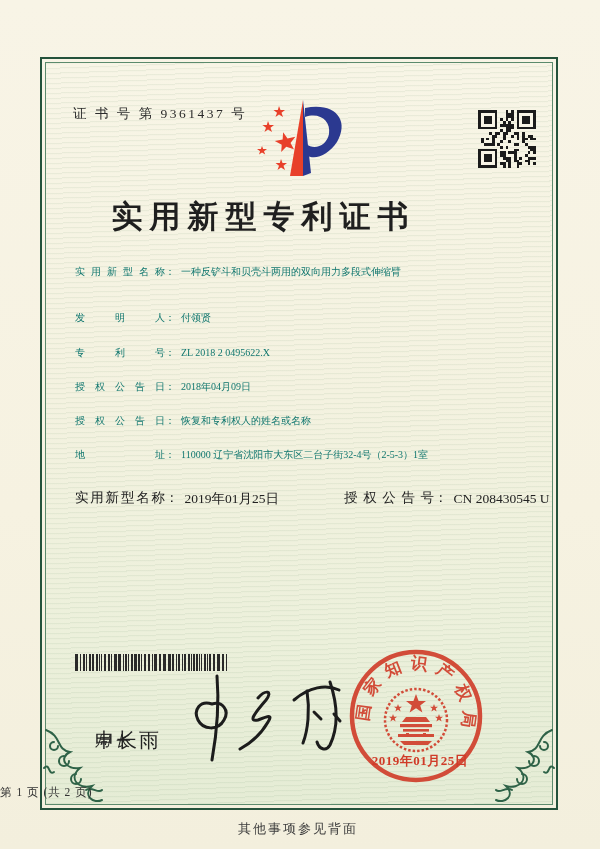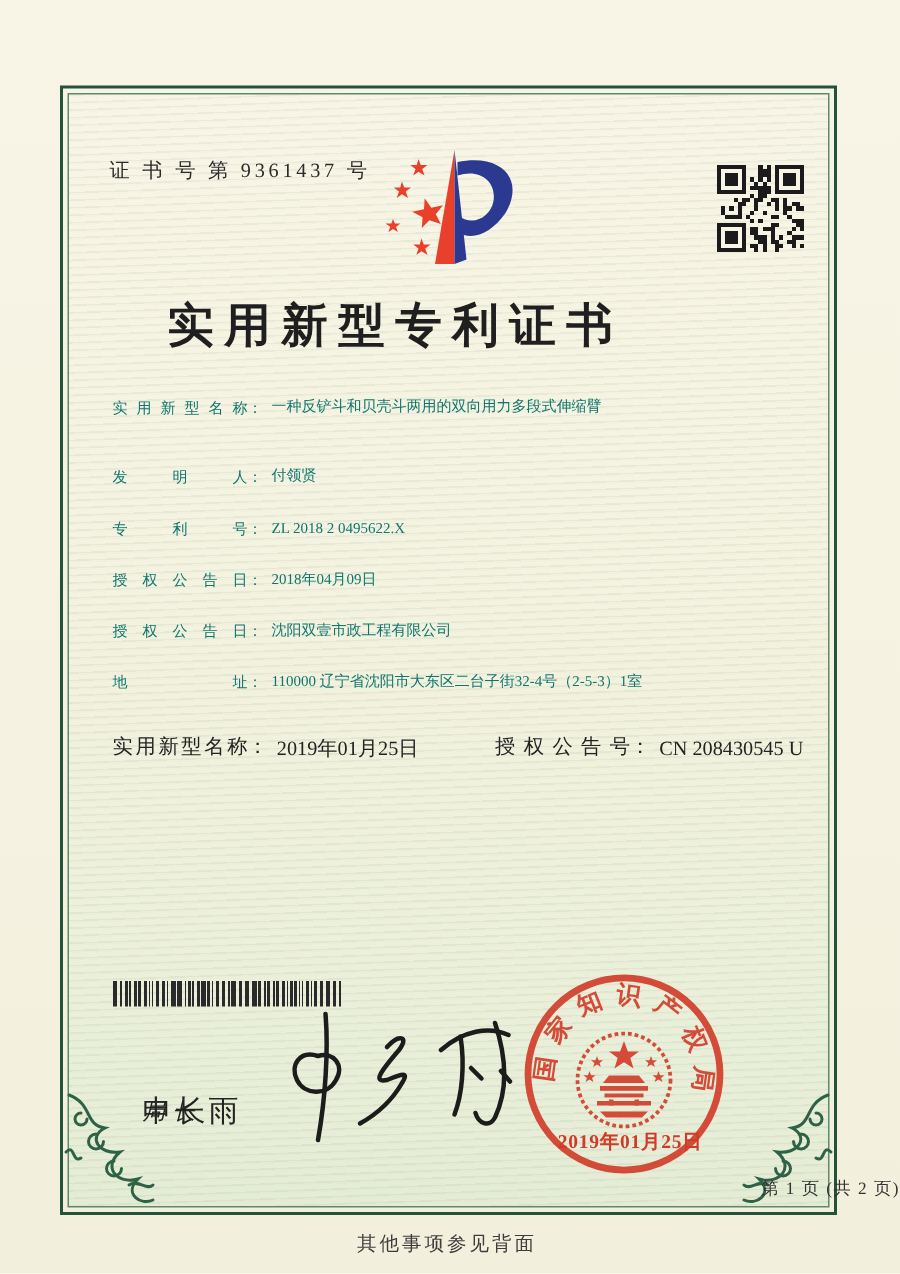--- a/index.html
+++ b/index.html
@@ -28,31 +28,31 @@
   }
   .abs{position:absolute;}
   .cert-no{left:73px;top:105px;font-size:13.5px;letter-spacing:2.5px;color:#2b2b2b;}
   .title{left:0;top:196px;width:520px;text-align:center;font-size:31px;font-weight:bold;
          letter-spacing:7px;text-indent:7px;color:#1f1f1f;}
   .row{left:75px;font-size:10px;color:#0f766e;width:460px;}
   .flabel{display:inline-block;width:90px;text-align:justify;text-align-last:justify;vertical-align:top;}
   .colon{display:inline-block;vertical-align:top;}
   .fval{display:inline-block;vertical-align:top;margin-left:6px;max-width:350px;line-height:1.45;}
   .grant-left{left:75px;font-size:13.5px;}
-  .grant-right{left:330px;font-size:13.5px;}
+  .grant-right{left:344px;font-size:13.5px;}
   .paras{left:72px;top:510px;width:458px;font-size:13px;line-height:1.62;color:#3a3a3a;letter-spacing:0.4px;}
   .paras p{text-indent:2em;text-align:justify;}
   .barcode-box{left:75px;top:654px;width:156px;height:17px;}
   .director-title{left:95px;top:732px;font-size:15px;letter-spacing:5px;color:#232323;font-style:italic;}
   .director-name{left:95px;top:727px;font-size:20px;letter-spacing:2px;color:#232323;}
   .signature-box{left:182px;top:668px;width:185px;height:100px;}
   .seal-box{left:346px;top:646px;width:140px;height:140px;opacity:0.9;}
   .seal-date{left:360px;top:752px;width:120px;text-align:center;font-size:13px;font-weight:bold;
              color:var(--seal-red);letter-spacing:0.5px;}
-  .page-info{left:0;top:785px;width:600px;text-align:right;font-size:11.5px;color:#333;letter-spacing:1px;}
+  .page-info{left:0;top:785px;width:600px;text-align:left;font-size:11.5px;color:#333;letter-spacing:1px;}
   .footer-note{left:0;top:820px;width:596px;text-align:center;font-size:13px;color:#3d3d3d;letter-spacing:2px;}
   .logo-box{left:255px;top:94px;width:98px;height:90px;}
   .qr-box{left:478px;top:110px;width:58px;height:58px;}
   .ornament{width:62px;height:78px;}
   .ornament-left{left:42px;top:728px;}
   .ornament-right{left:494px;top:728px;transform:scaleX(-1);}
 </style>
 </head>
 <body>
 
@@ -207,21 +207,21 @@
 <div class="abs row" style="top:311px">
   <span class="flabel">发明人</span><span class="colon">：</span><span class="fval">付领贤</span>
 </div>
 <div class="abs row" style="top:346px">
   <span class="flabel">专利号</span><span class="colon">：</span><span class="fval">ZL 2018 2 0495622.X</span>
 </div>
 <div class="abs row" style="top:380px">
   <span class="flabel">授权公告日</span><span class="colon">：</span><span class="fval">2018年04月09日</span>
 </div>
 <div class="abs row" style="top:414px">
-  <span class="flabel">授权公告日</span><span class="colon">：</span><span class="fval">沈阳双壹市政工程有限公司</span>
+  <span class="flabel">授权公告日</span><span class="colon">：</span><span class="fval">恢复和专利权人的姓名或名称</span>
 </div>
 <div class="abs row" style="top:448px">
   <span class="flabel">地址</span><span class="colon">：</span><span class="fval" style="max-width:345px">110000 辽宁省沈阳市大东区二台子街32-4号（2-5-3）1室</span>
 </div>
 <div class="abs grant-left" style="top:489px">
   <span class="flabel">实用新型名称</span><span class="colon">：</span><span class="fval">2019年01月25日</span>
 </div>
 <div class="abs grant-right" style="top:489px">
   <span class="flabel">授权公告号</span><span class="colon">：</span><span class="fval">CN 208430545 U</span>
 </div>

